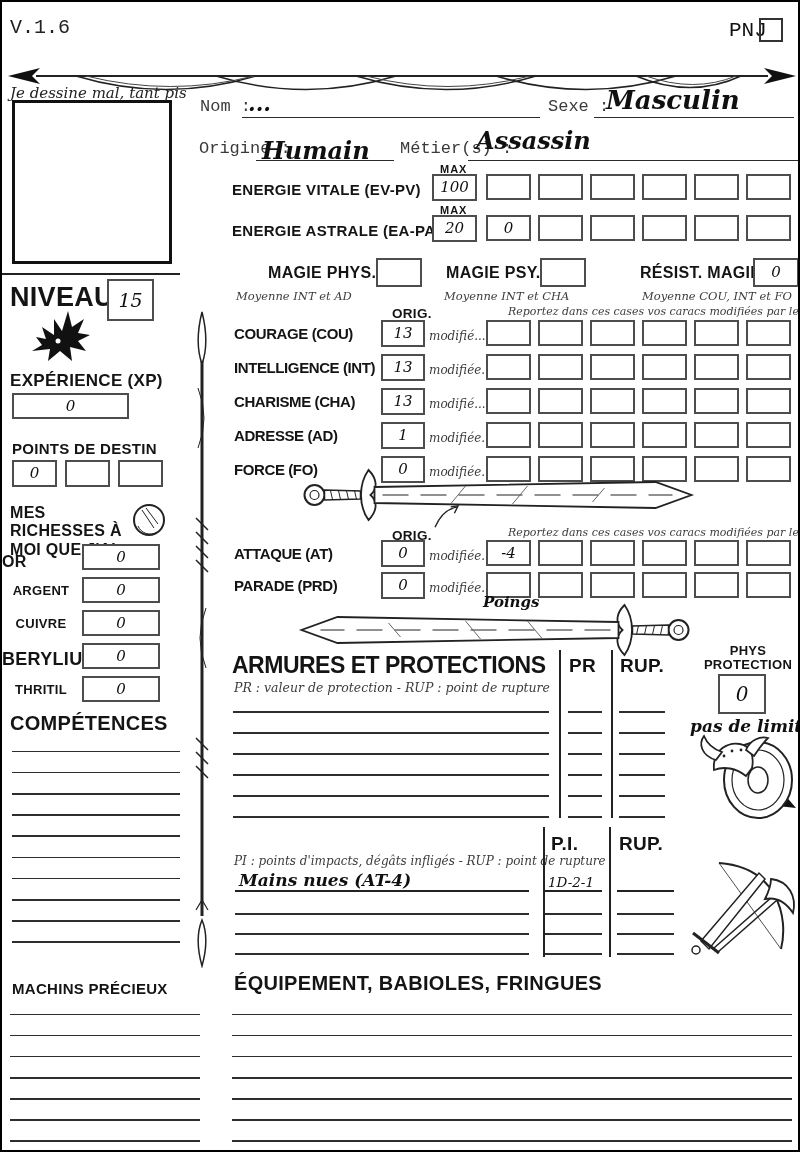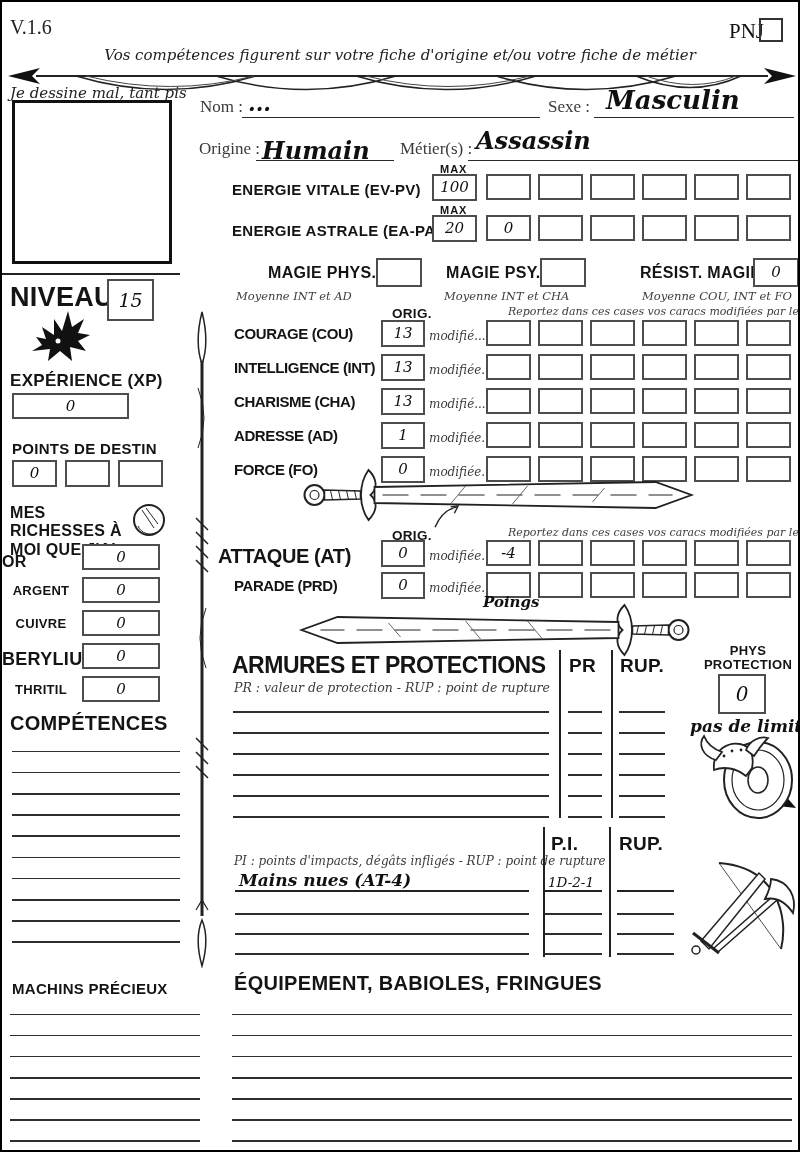--- a/index.html
+++ b/index.html
@@ -1,20 +1,20 @@
 <!DOCTYPE html>
 <html><head>
 <meta charset="utf-8">
 <style>
   html,body{margin:0;padding:0;background:#ffffff;}
   #page{position:relative;width:800px;height:1152px;background:#fff;box-sizing:border-box;
         border:2px solid #000;overflow:hidden;font-family:"Liberation Sans",sans-serif;color:#161616;}
   .a{position:absolute;}
   .h{position:absolute;font-family:"Liberation Sans",sans-serif;font-weight:700;color:#141414;letter-spacing:.3px;white-space:nowrap;}
-  .sf{position:absolute;font-family:Liberation Serif, serif;color:#3a3a3a;white-space:nowrap;}
+  .sf{position:absolute;font-family:Liberation Mono, monospace;color:#3a3a3a;white-space:nowrap;}
   .hand{position:absolute;font-family:"DejaVu Serif",serif;font-style:italic;color:#101010;white-space:nowrap;}
   .note{position:absolute;font-family:"DejaVu Serif",serif;font-style:italic;color:#3c3c3c;white-space:nowrap;}
   .title{position:absolute;font-family:"DejaVu Serif",serif;font-weight:700;color:#0d0d0d;text-align:center;letter-spacing:1px;white-space:nowrap;}
   .ul{position:absolute;height:0;border-bottom:1.5px solid #2b2b2b;}
   .ul2{position:absolute;height:0;border-bottom:2px solid #222;}
   .vl{position:absolute;width:0;border-left:2px solid #222;}
   .box{position:absolute;border:2px solid #4d4d4d;background:#fff;box-sizing:border-box;
        font-family:"DejaVu Serif",serif;font-style:italic;text-align:center;color:#101010;}
   .cells{position:absolute;display:flex;gap:7px;}
   .c{width:45px;height:26px;border:2px solid #4d4d4d;background:#fff;box-sizing:border-box;display:inline-block;
@@ -23,21 +23,20 @@
   svg{display:block;}
 </style>
 </head>
 <body>
 
 <div id="page">
 
   <div class="sf" style="left:8px;top:14px;font-size:20px;color:#222;">V.1.6</div>
   <div class="sf" style="left:727px;top:17px;font-size:21px;color:#111;">PNJ</div>
   <div class="a" style="left:757px;top:16px;width:24px;height:24px;border:2px solid #333;box-sizing:border-box;"></div>
-  <div class="note" style="left:0;right:0;top:44px;text-align:center;font-size:15px;color:#222;">Vos compétences figurent sur votre fiche d'origine et/ou votre fiche de métier</div>
 
   <svg class="a" style="left:4px;top:57px;" width="792" height="34" viewBox="0 0 792 34">
     <path d="M30,17 H762" stroke="#222" stroke-width="2" fill="none"></path>
     <path d="M2,17 L34,9 L26,17 L34,25 Z" fill="#111"></path>
     <path d="M790,17 L758,9 L766,17 L758,25 Z" fill="#111"></path>
     <path d="M70,17 Q160,44 250,17 M210,17 Q300,44 390,17 M350,17 Q440,44 530,17 M490,17 Q580,44 670,17 M630,17 Q685,40 735,17" fill="none" stroke="#222" stroke-width="1.5"></path>
     <path d="M80,17 Q165,38 248,17 M360,17 Q442,38 524,17 M640,17 Q688,34 730,17" fill="none" stroke="#444" stroke-width="1"></path>
   </svg>
 
   <div class="note" style="left:8px;top:82px;font-size:15px;color:#222;">Je dessine mal, tant pis</div>
@@ -169,21 +168,21 @@
     <path d="M150,36 L165,18 M212,36 L227,18 M292,34 L304,20" stroke="#666" stroke-width="1"></path>
   </svg>
 
   <svg class="a" style="left:430px;top:503px;" width="30" height="24" viewBox="0 0 30 26">
     <path d="M2,24 C8,10 16,4 26,2" fill="none" stroke="#222" stroke-width="1.5"></path>
     <path d="M19,2 L27,1 L23,9" fill="none" stroke="#222" stroke-width="1.5"></path>
   </svg>
   <div class="h" style="left:390px;top:526px;font-size:13.5px;">ORIG.</div>
   <div class="note" style="left:506px;top:524px;font-size:11px;">Reportez dans ces cases vos caracs modifiées par le matériel</div>
 
-  <div class="h" style="left:216px;top:543px;font-size:20px;letter-spacing:-.4px;">ATTAQUE (AT)</div>
+  <div class="h" style="left:232px;top:543px;font-size:15px;letter-spacing:-.4px;">ATTAQUE (AT)</div>
   <div class="box" style="left:379px;top:538px;width:44px;height:27px;font-size:15px;line-height:23px;">0</div>
   <div class="note" style="left:427px;top:547px;font-size:12px;">modifiée...</div>
   <div class="cells" style="left:484px;top:538px;">
       <i class="c">-4</i>
     </div>
   <div class="cells" style="left:536px;top:538px;">
       <i class="c"></i>
       <i class="c"></i>
       <i class="c"></i>
       <i class="c"></i>

